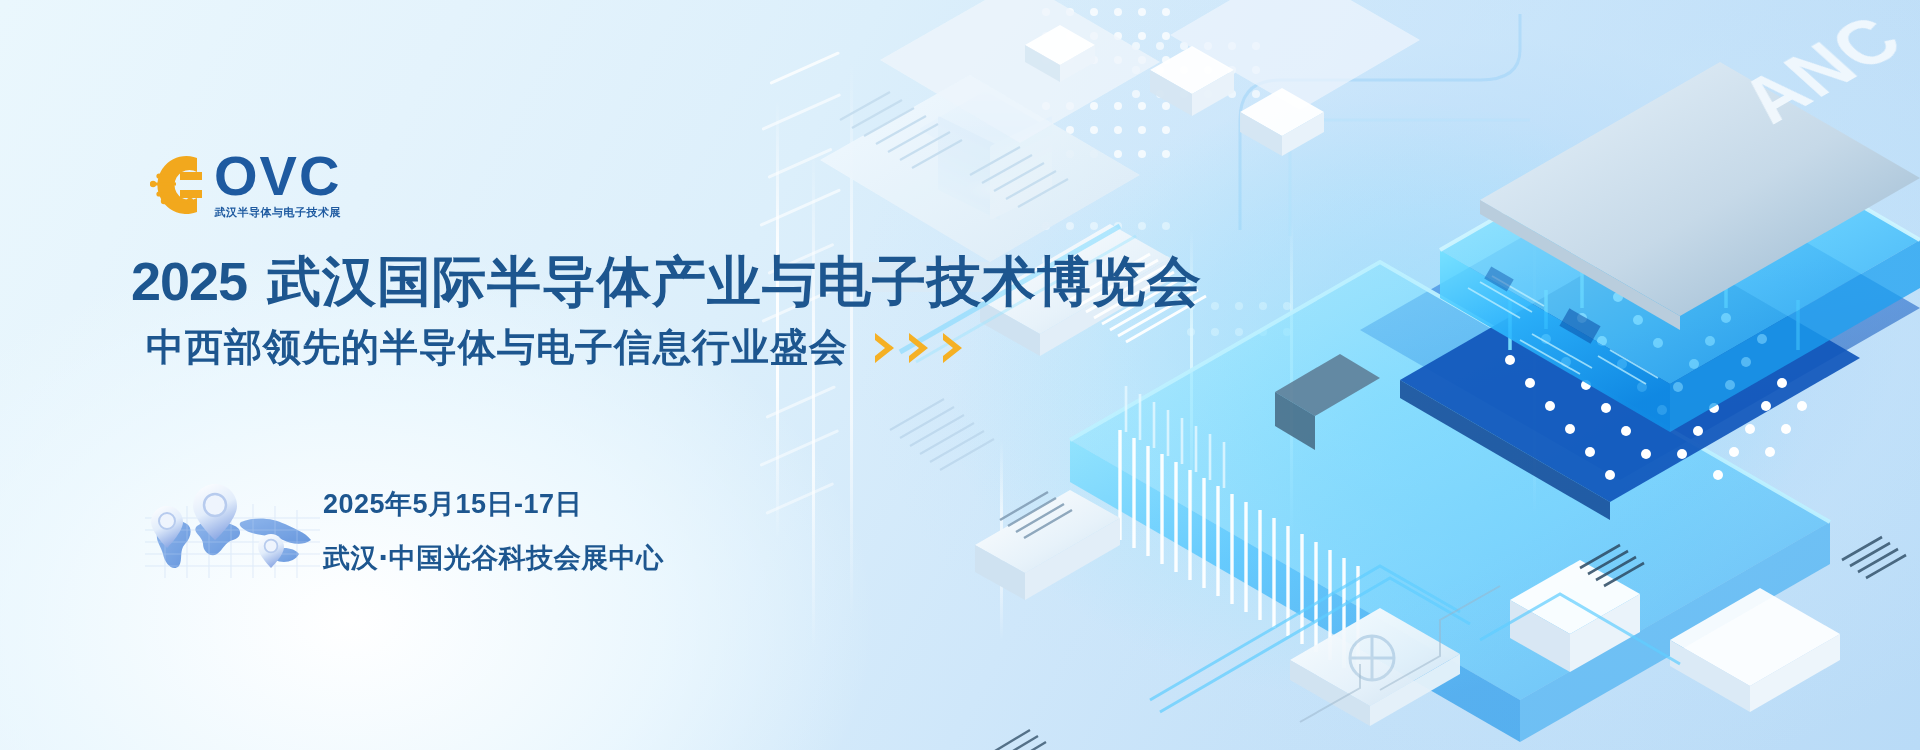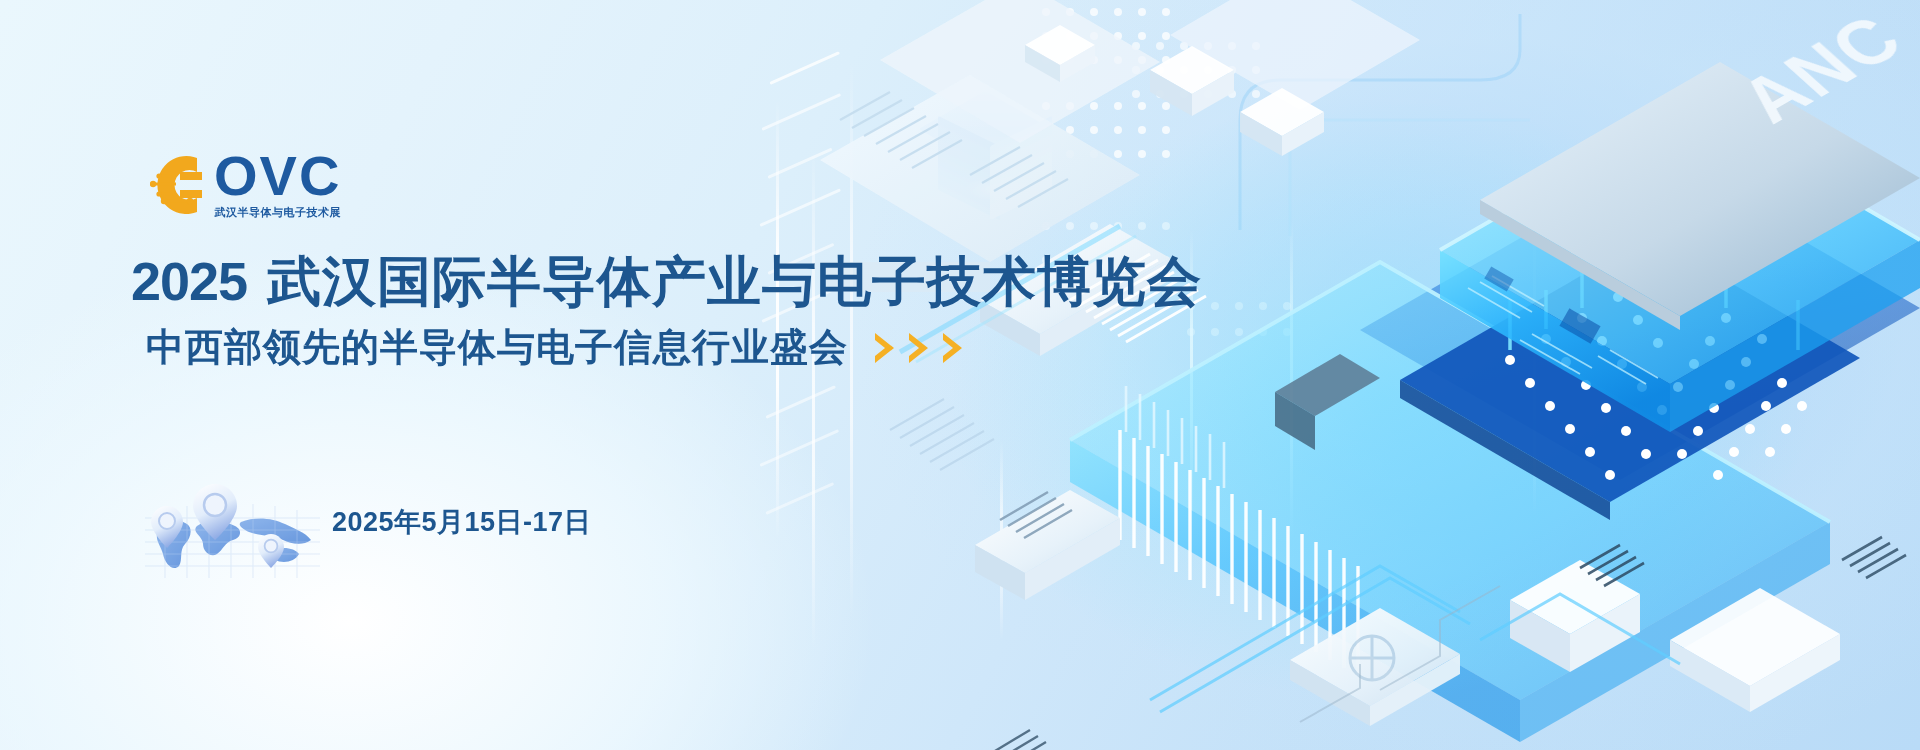--- a/index.html
+++ b/index.html
@@ -55,21 +55,21 @@
   #title .year{ font-family:"Liberation Sans",sans-serif; letter-spacing:-1px; }
 
   #subtitle-row{ position:absolute; left:146px; top:322px; display:flex; align-items:center; }
   #subtitle{ font-size:38px; font-weight:bold; color:#1d568f; letter-spacing:1px;
     white-space:nowrap; font-family:"DejaVu Sans",sans-serif; }
   .chevrons{ display:flex; margin-left:24px; align-items:center; }
   .chev{ width:26px; height:34px; margin-right:8px; }
 
   #venue-block{ position:absolute; left:145px; top:478px; display:flex; align-items:center; }
   #map-icon{ width:175px; height:105px; position:relative; flex:none; }
-  #venue-text{ margin-left:12px; }
+  #venue-text{ margin-left:3px; }
   #venue-text .line{ font-size:27px; font-weight:bold; color:#1d568f; letter-spacing:.5px;
     white-space:nowrap; font-family:"DejaVu Sans",sans-serif; }
   #venue-text .line.date{ margin-bottom:18px; font-family:"Liberation Sans","DejaVu Sans",sans-serif; }
 </style>
 </head>
 <body>
 
 <div id="banner">
 
   <div class="layer">
@@ -560,16 +560,17 @@
           </g>
           <g>
             <path d="M126,56 C133,56 139,62 139,69 C139,77 126,90 126,90 C126,90 113,77 113,69 C113,62 119,56 126,56 Z" fill="url(#pinG)"></path>
             <circle cx="126" cy="68" r="6.4" fill="#eef4fd"></circle>
             <circle cx="126" cy="68" r="6.4" fill="none" stroke="#b7cbee" stroke-width="1.8"></circle>
           </g>
         </svg>
       </div>
       <div id="venue-text">
         <div class="line date">2025年5月15日-17日</div>
+        <div class="line">武汉·中国光谷科技会展中心</div>
       </div>
     </div>
   </div>
 </div>
 
 </body></html>

